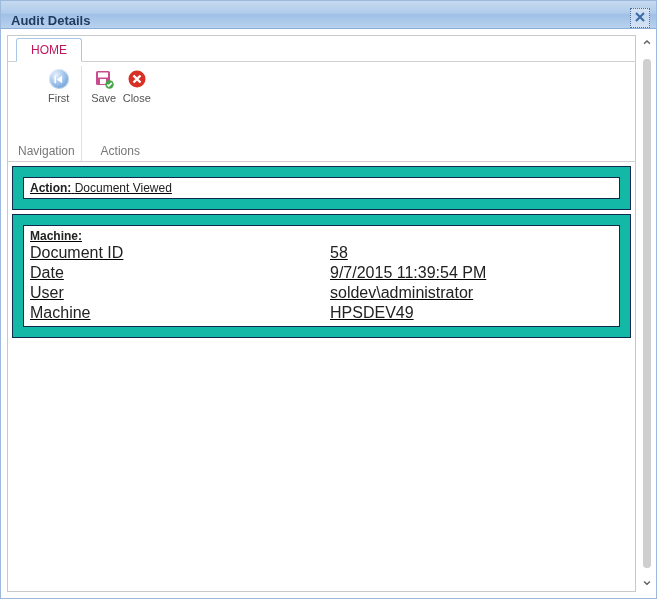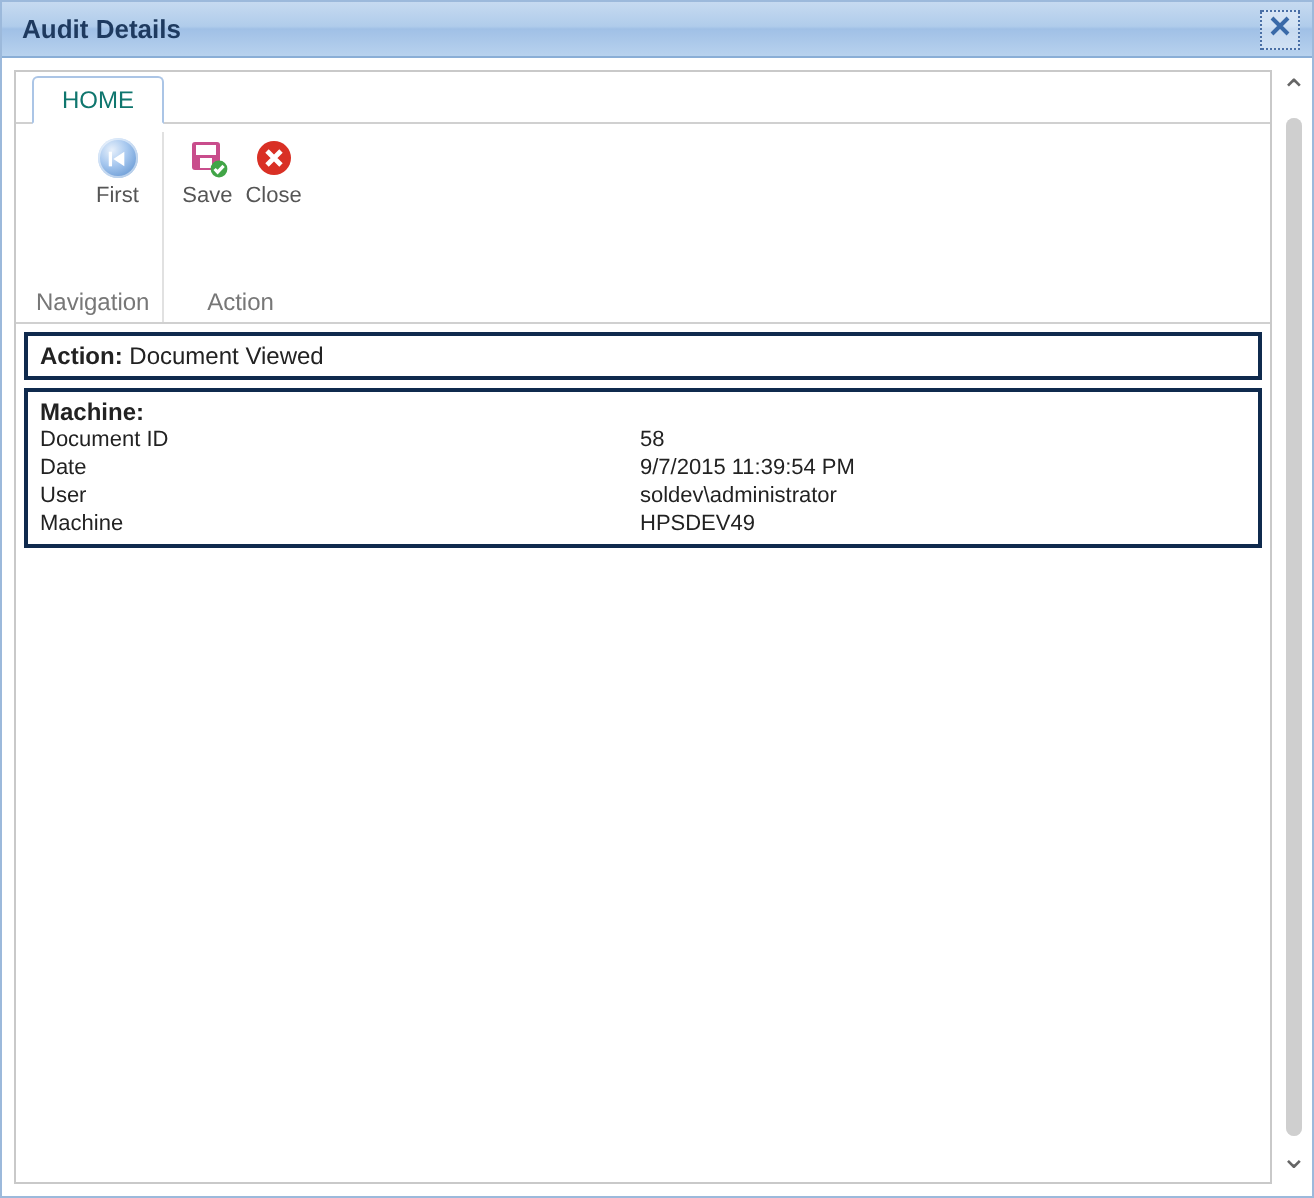--- a/index.html
+++ b/index.html
@@ -12,21 +12,21 @@
   .window {
     width: 657px;
     height: 599px;
     border: 1px solid #9cb9db;
   }
   .titlebar {
     background: linear-gradient(to bottom, #c6daf0 0%, #b0cceb 45%, #a0c0e6 50%, #b8d2ee 100%);
     height: 28px;
     border-bottom: 1px solid #8aaed6;
     display: flex;
-    align-items: center;
+    align-items: flex-end;
     padding: 0 6px 0 10px;
     justify-content: space-between;
   }
   .titlebar-title {
     font-size: 13px;
     font-weight: bold;
     color: #1e3a5f;
   }
   .titlebar-close {
     width: 20px;
@@ -83,21 +83,21 @@
     display: flex;
     align-items: flex-end;
     height: 26px;
     padding-left: 8px;
     border-bottom: 1px solid #d0d0d0;
   }
   .ribbon-tab {
     border: 1px solid #abc5e6;
     border-bottom: 1px solid #fff;
     background: #fff;
-    color: #0f766e;
+    color: #be185d;
     font-size: 12px;
     padding: 4px 14px;
     position: relative;
     top: 1px;
     border-top-left-radius: 3px;
     border-top-right-radius: 3px;
     cursor: pointer;
   }
   .ribbon-body {
     display: flex;
@@ -139,36 +139,37 @@
     color: #777;
     font-size: 12px;
     padding: 3px 0 3px 0;
   }
   
   .panels {
     padding: 4px;
   }
   .panel {
     border: 1px solid #0f2a4d;
-    padding: 0;
+    padding: 10px;
     margin-bottom: 4px;
-    background:#4c1d95;
+    background:#14b8a6;
+    text-decoration:underline;
   }
   .panel-inner {
     border: 1px solid #0f2a4d;
     background: #fff;
     padding: 3px 6px;
     font-size: 12px;
     color: #222;
   }
   .panel-strong { font-weight: bold; }
   .details-table {
     width: 100%;
     border-collapse: collapse;
-    font-size: 11px;
+    font-size: 16px;
     color: #222;
   }
   .details-table td {
     padding: 1px 0;
     vertical-align: top;
   }
   .details-table td:first-child { width: 300px; }
   
   .circ {
     width:20px;height:20px;border-radius:50%;
@@ -237,21 +238,21 @@
             <div class="ribbon-btn">
               <span class="icon-wrap">
                 <svg width="20" height="20" viewBox="0 0 20 20">
                   <circle cx="10" cy="10" r="8.5" fill="#d93025"></circle>
                   <path d="M6.5 6.5 L13.5 13.5 M13.5 6.5 L6.5 13.5" stroke="#fff" stroke-width="2.4"></path>
                 </svg>
               </span>
               <span>Close</span>
             </div>
           </div>
-          <div class="ribbon-group-label">Action</div>
+          <div class="ribbon-group-label">Actions</div>
         </div>
       </div>
 
       <div class="panels">
 
         <div class="panel">
           <div class="panel-inner">
             <span class="panel-strong">Action:</span>
             <span>Document Viewed</span>
           </div>

